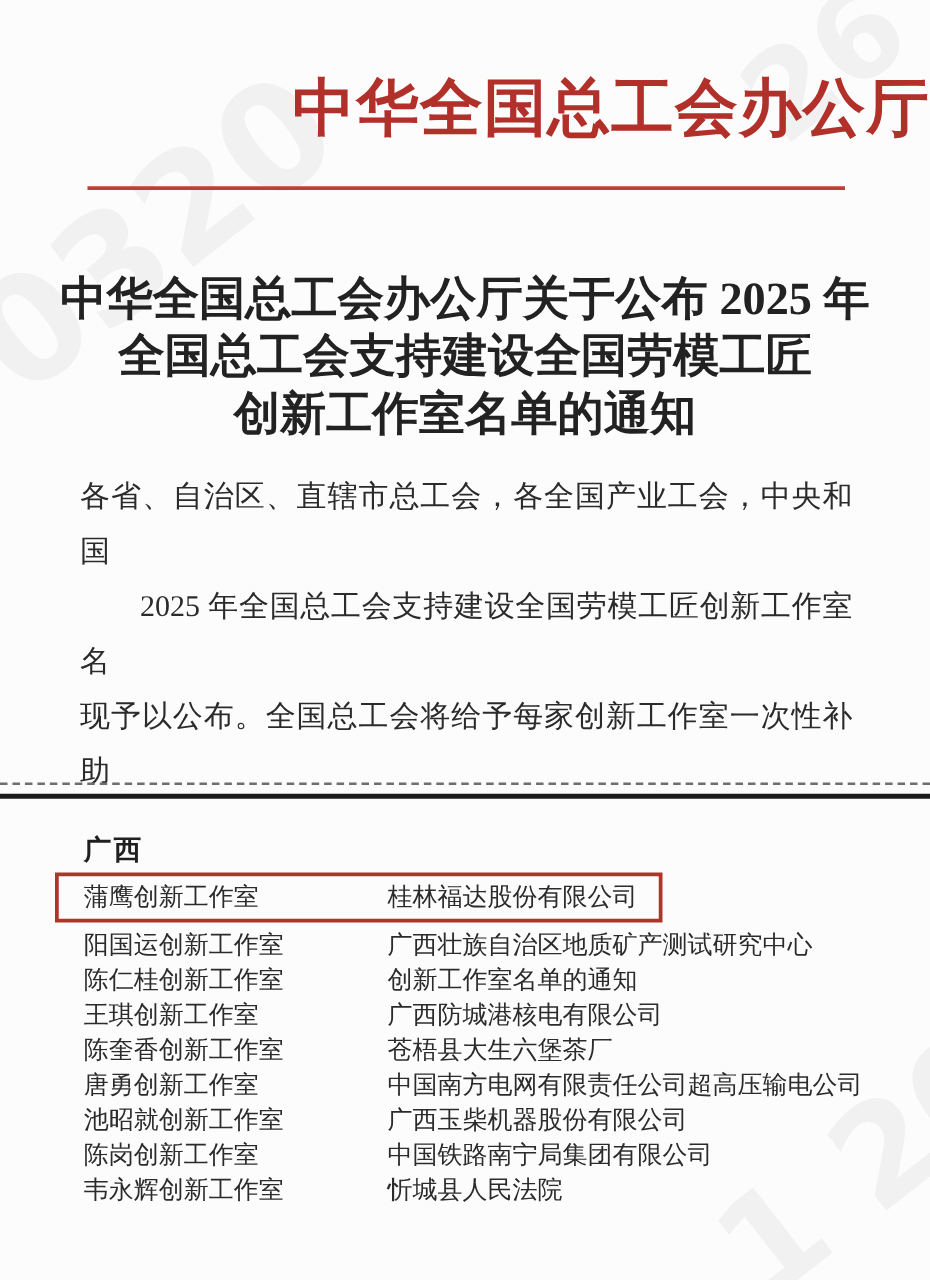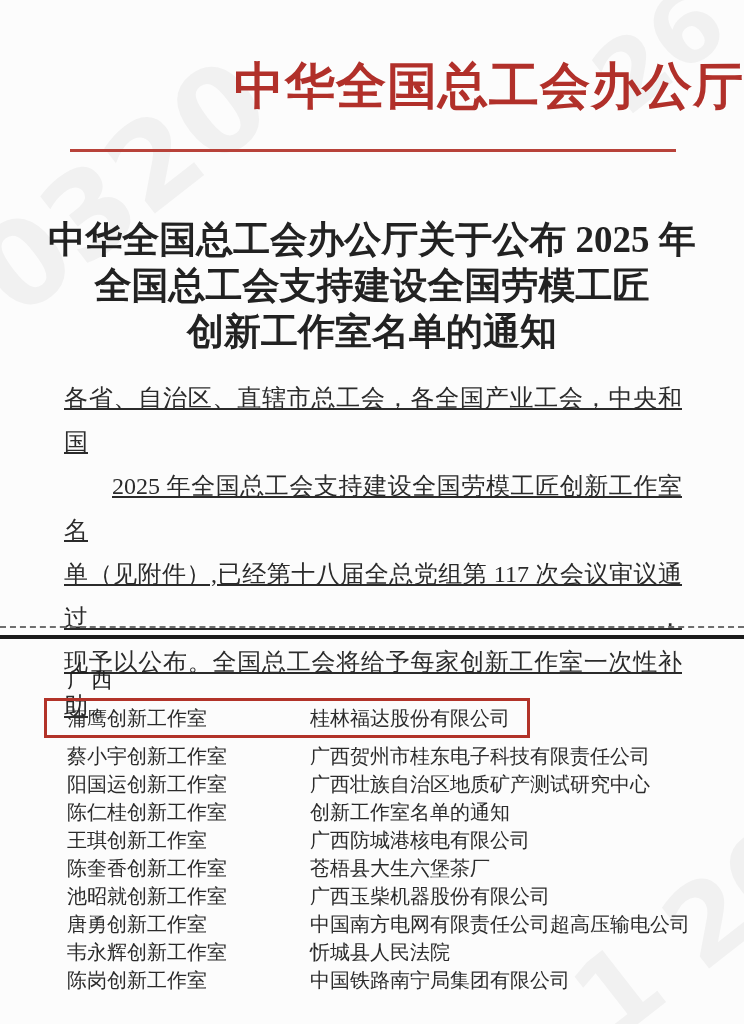--- a/index.html
+++ b/index.html
@@ -55,42 +55,42 @@
     font-size:37px;line-height:46px;
     color:#222222;
   }
 
   
   .doc-body{
     position:absolute;top:376px;left:64px;width:618px;
     font-size:24px;line-height:44px;
     color:#2b2b2b;
   }
-  .doc-body .line{width:100%;text-decoration:underline;}
+  .doc-body .line{width:100%;}
   .doc-body .just{text-align:justify;text-align-last:justify;}
   .doc-body .indent{text-indent:2em;}
 
   
   .divider-dashed{
     position:absolute;top:626px;left:0;width:744px;height:0;
     border-top:2px dashed #6e6e6e;
   }
   .divider-solid{
     position:absolute;top:635px;left:0;width:744px;height:4px;
     background:#1b1b1b;
   }
 
   
   .list-section{
     position:absolute;top:666px;left:67px;width:660px;
     font-size:20px;line-height:28px;
     color:#2b2b2b;
   }
   .region-header{
-    font-size:22px;font-weight:normal;color:#1f1f1f;
+    font-size:22px;font-weight:bold;color:#1f1f1f;
     margin-bottom:4px;letter-spacing:2px;
   }
   .row{height:28px;white-space:nowrap;}
   .row .studio{display:inline-block;width:243px;}
   .row.highlighted{
     height:auto;
     border:3px solid var(--box-red);
     margin:0 0 4px -23px;
     padding:3px 0 3px 20px;
     width:486px;
@@ -111,66 +111,62 @@
 
   <div class="doc-title">
     <div class="tl1">中华全国总工会办公厅关于公布 2025 年</div>
     <div class="tl2">全国总工会支持建设全国劳模工匠</div>
     <div class="tl3">创新工作室名单的通知</div>
   </div>
 
   <div class="doc-body">
     <div class="line just">各省、自治区、直辖市总工会，各全国产业工会，中央和国</div>
     <div class="line just indent">2025 年全国总工会支持建设全国劳模工匠创新工作室名</div>
-    <div class="line just">单（见附件）,已经第十八届全总党组第 117 次会议审议通过，</div>
     <div class="line just">现予以公布。全国总工会将给予每家创新工作室一次性补助</div>
   </div>
 
   <div class="divider-dashed"></div>
   <div class="divider-solid"></div>
 
   <div class="list-section">
     <div class="region-header">广西</div>
     <div id="studio-list">
   <div class="row highlighted">
     <span class="studio">蒲鹰创新工作室</span><span class="org">桂林福达股份有限公司</span>
   </div>
 
-  <div class="row">
-    <span class="studio">蔡小宇创新工作室</span><span class="org">广西贺州市桂东电子科技有限责任公司</span>
-  </div>
 
   <div class="row">
     <span class="studio">阳国运创新工作室</span><span class="org">广西壮族自治区地质矿产测试研究中心</span>
   </div>
 
 
   <div class="row">
     <span class="studio">陈仁桂创新工作室</span><span class="org">创新工作室名单的通知</span>
   </div>
 
   <div class="row">
     <span class="studio">王琪创新工作室</span><span class="org">广西防城港核电有限公司</span>
   </div>
 
   <div class="row">
     <span class="studio">陈奎香创新工作室</span><span class="org">苍梧县大生六堡茶厂</span>
   </div>
 
   <div class="row">
+    <span class="studio">唐勇创新工作室</span><span class="org">中国南方电网有限责任公司超高压输电公司</span>
+  </div>
+
+  <div class="row">
     <span class="studio">池昭就创新工作室</span><span class="org">广西玉柴机器股份有限公司</span>
   </div>
 
   <div class="row">
-    <span class="studio">唐勇创新工作室</span><span class="org">中国南方电网有限责任公司超高压输电公司</span>
+    <span class="studio">陈岗创新工作室</span><span class="org">中国铁路南宁局集团有限公司</span>
   </div>
 
   <div class="row">
     <span class="studio">韦永辉创新工作室</span><span class="org">忻城县人民法院</span>
-  </div>
-
-  <div class="row">
-    <span class="studio">陈岗创新工作室</span><span class="org">中国铁路南宁局集团有限公司</span>
   </div>
 </div>
   </div>
 
 </div>
 
 </body></html>

